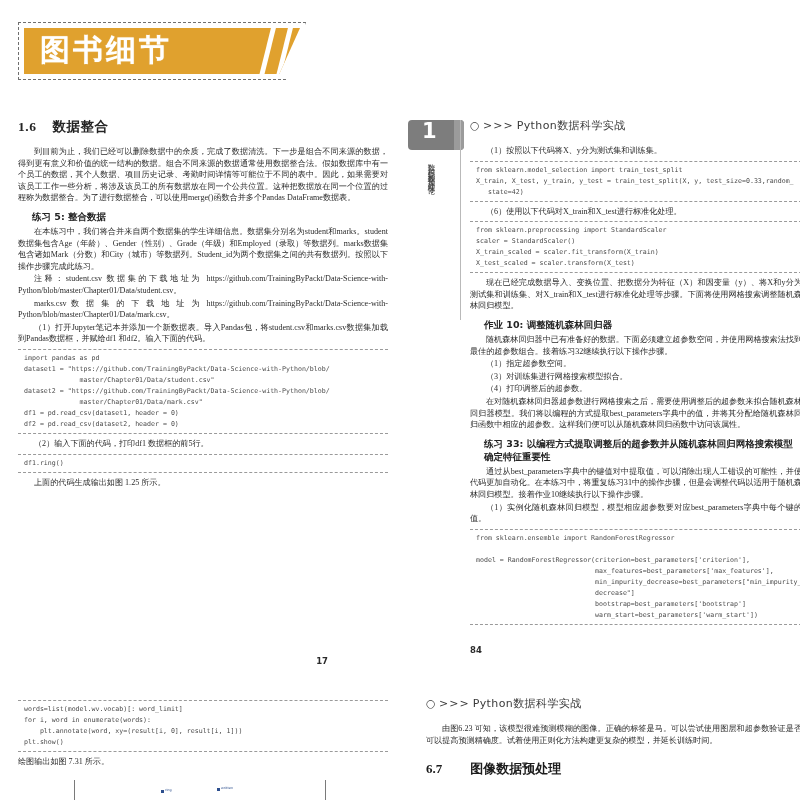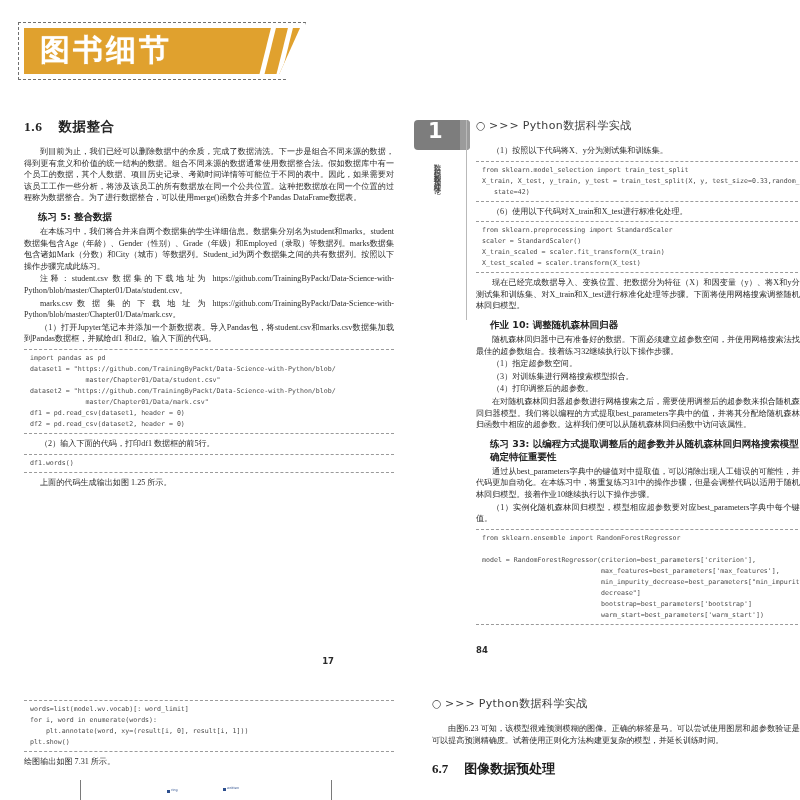--- a/index.html
+++ b/index.html
@@ -41,21 +41,21 @@
     font-family:"DejaVu Sans","Liberation Sans",sans-serif;
     font-weight:bold;
     font-size:30px;
     letter-spacing:3px;
     white-space:nowrap;
     text-shadow:0 0 1px rgba(255,255,255,.6);
   }
 
   
   .pages{
-    position:absolute;left:16px;top:118px;width:640px;height:682px;
+    position:absolute;left:10px;top:118px;width:640px;height:682px;
   }
   .page{
     position:absolute;top:0;
     background:#fff;
     color:#242424;
   }
   .page-left{left:8px;width:370px;height:560px;}
   .page-right{left:398px;width:394px;height:560px;}
 
   .page-bottom{
@@ -152,21 +152,21 @@
   .mc-pt{position:absolute;width:3px;height:3px;background:#2d4f8e;}
   .mc-lbl{
     position:absolute;font-size:3.4px;color:#2d4f8e;
     font-family:"DejaVu Sans","Liberation Sans",sans-serif;
     white-space:nowrap;
   }
 
   .h-sec-b{
     font-weight:bold;font-size:13px;margin:14px 0 0 0;
   }
-  .h-sec-b .num{margin-right:16px;text-align:right;}
+  .h-sec-b .num{margin-right:28px;text-align:right;}
 </style>
 </head>
 <body>
 
 <div class="banner-wrap">
   <div class="banner-dash"></div>
   <div class="banner-fill">
     <div class="banner-stripe s1"></div>
     <div class="banner-stripe s2"></div>
   </div>
@@ -191,21 +191,21 @@
     <div class="code">import pandas as pd
 dataset1 = "https://github.com/TrainingByPackt/Data-Science-with-Python/blob/
               master/Chapter01/Data/student.csv"
 dataset2 = "https://github.com/TrainingByPackt/Data-Science-with-Python/blob/
               master/Chapter01/Data/mark.csv"
 df1 = pd.read_csv(dataset1, header = 0)
 df2 = pd.read_csv(dataset2, header = 0)</div>
 
     <p class="bd ind">（2）输入下面的代码，打印df1 数据框的前5行。</p>
 
-    <div class="code">df1.words()</div>
+    <div class="code">df1.ring()</div>
 
     <p class="bd ind">上面的代码生成输出如图 1.25 所示。</p>
 
     <div style="position:absolute;right:60px;bottom:10px;">
       <span class="pagenum">17</span>
     </div>
   </div>
 
   <div class="page page-right">
 

